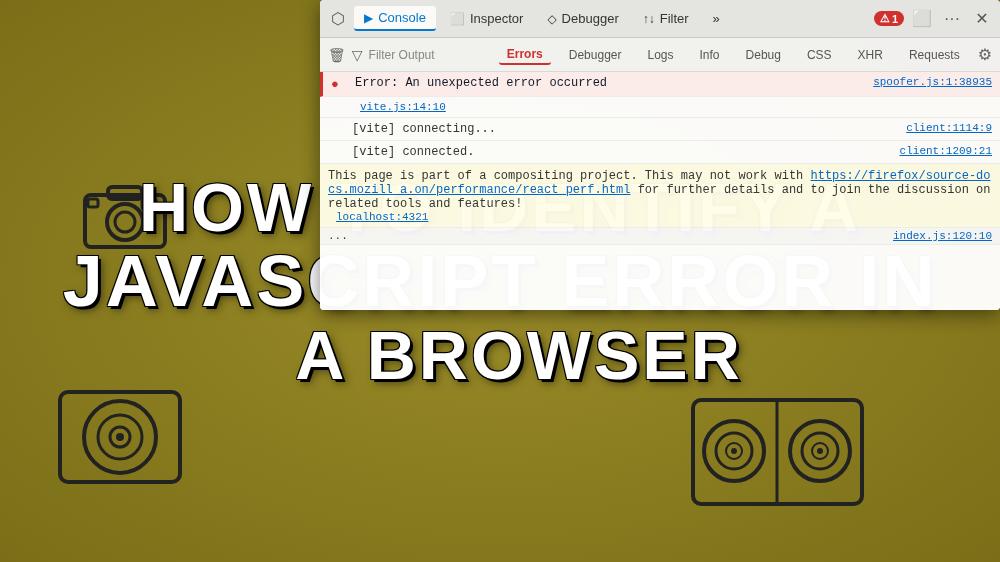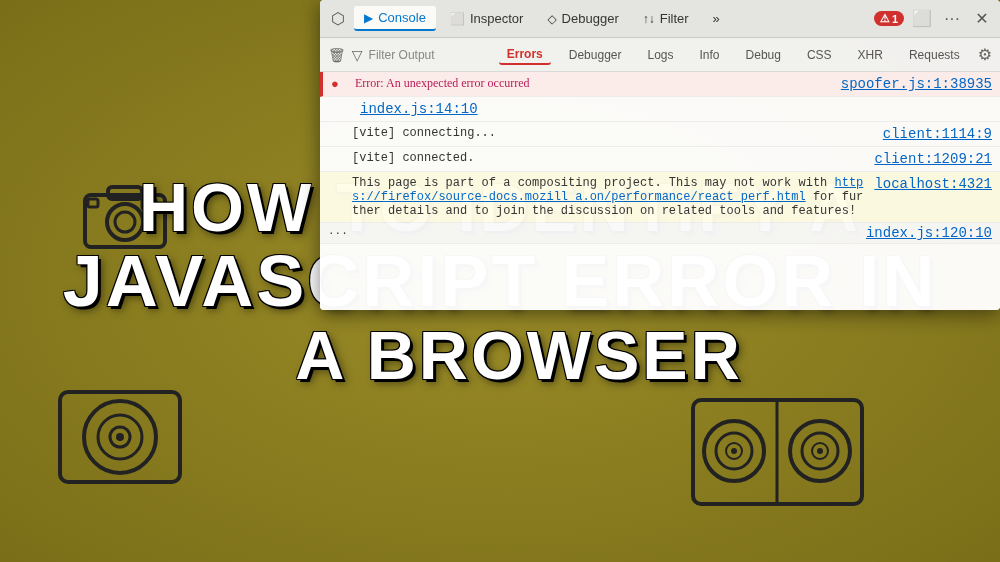--- a/index.html
+++ b/index.html
@@ -248,37 +248,38 @@
       margin-right: 6px;
       margin-top: 1px;
     }
 
     .row-text {
       flex: 1;
       color: #333;
       word-break: break-all;
     }
 
-    .row-text.error-text { color: #be185d; font-family: Liberation Serif, serif; }
+    .row-text.error-text { color: #0f172a; }
 
     .row-source {
       color: #0066cc;
       text-decoration: underline;
       cursor: pointer;
       white-space: nowrap;
-      font-size: 14px;
+      font-size: 11px;
       margin-left: 8px;
     }
 
     .error-icon { color: #d32f2f; font-size: 13px; }
     .info-icon { color: #888; font-size: 13px; }
 
     
     .console-row.info-highlight {
       background: #fffde7;
+      flex-direction: column;
     }
 
     .row-text a {
       color: #0066cc;
       text-decoration: underline;
     }
 
     .ellipsis-row {
       background: #f9f9f9;
       font-size: 11px;
@@ -417,21 +418,21 @@
   <div class="console-content">
 
     <div class="console-row error-row">
       <span class="row-icon error-icon">●</span>
       <span class="row-text error-text">Error: An unexpected error occurred</span>
       <span class="row-source">spoofer.js:1:38935</span>
     </div>
 
     <div class="console-row">
       <span class="row-icon"></span>
-      <span class="row-source">index.js:14:10</span>
+      <span class="row-source">vite.js:14:10</span>
     </div>
 
     <div class="console-row">
       <span class="row-icon"></span>
       <span class="row-text">[vite] connecting...</span>
       <span class="row-source">client:1114:9</span>
     </div>
 
     <div class="console-row">
       <span class="row-icon"></span>

